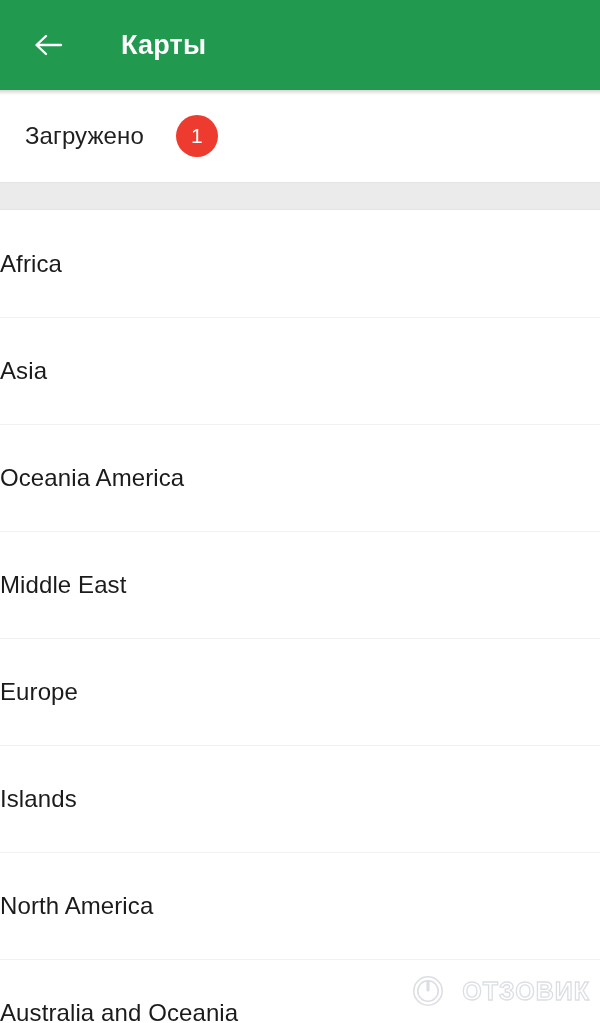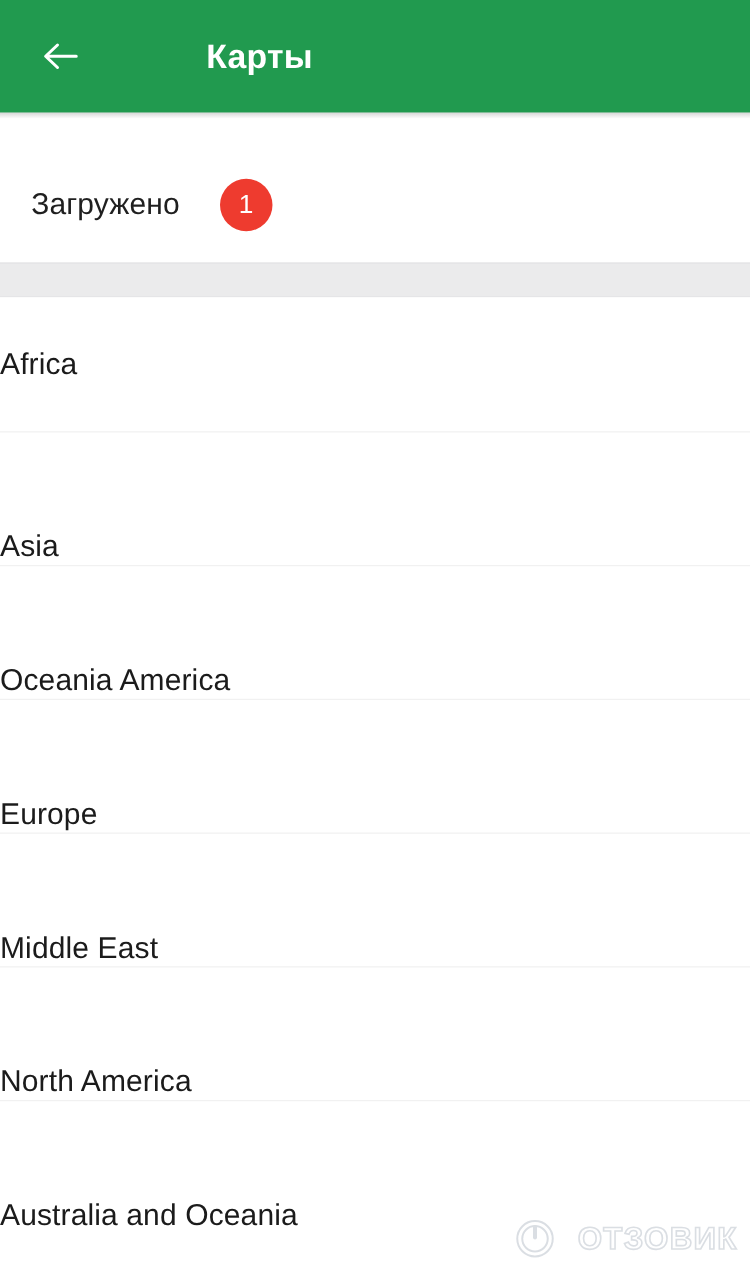--- a/index.html
+++ b/index.html
@@ -17,21 +17,20 @@
   }
 
   
   .appbar {
     position:relative;
     height:90px;
     background:#219a4f;
     display:flex;
     align-items:center;
     padding-left:25px;
-    gap:44px;
   }
   .appbar::after {
     content:"";
     position:absolute;
     left:0; right:0; top:90px;
     height:5px;
     background:linear-gradient(to bottom, rgba(0,0,0,0.16), rgba(0,0,0,0.0));
   }
   .back-btn {
     width:46px; height:46px;
@@ -50,21 +49,20 @@
   }
 
   
   .downloaded-row {
     height:92px;
     display:flex;
     align-items:center;
     padding-left:25px;
     background:#ffffff;
     cursor:pointer;
-    margin-top:28px;
   }
   .downloaded-label {
     font-size:24px;
     color:#1f1f1f;
     letter-spacing:0.1px;
     white-space:nowrap;
   }
   .badge {
     margin-left:32px;
     width:42px; height:42px;
@@ -89,21 +87,21 @@
   
   .region-list { background:#ffffff; }
   .region-item {
     position:relative;
     height:107px;
     display:flex;
     align-items:center;
     background:#ffffff;
     cursor:pointer;
   }
-  .region-item + .region-item { border-top:1px solid #f1f1f1;align-items:flex-end; }
+  .region-item + .region-item { border-top:1px solid #f1f1f1; }
   .region-label {
     font-size:24px;
     color:#1b1b1b;
     letter-spacing:0.1px;
     white-space:nowrap;
   }
 
   
   .watermark {
     position:absolute;
@@ -148,24 +146,27 @@
     <div class="region-item">
       <span class="region-label">Africa</span>
     </div>
     <div class="region-item">
       <span class="region-label">Asia</span>
     </div>
     <div class="region-item">
       <span class="region-label">Oceania America</span>
     </div>
     <div class="region-item">
+      <span class="region-label">Middle East</span>
+    </div>
+    <div class="region-item">
       <span class="region-label">Europe</span>
     </div>
     <div class="region-item">
-      <span class="region-label">Middle East</span>
+      <span class="region-label">Islands</span>
     </div>
     <div class="region-item">
       <span class="region-label">North America</span>
     </div>
     <div class="region-item">
       <span class="region-label">Australia and Oceania</span>
     </div>
   </div>
 
   <div class="watermark">

